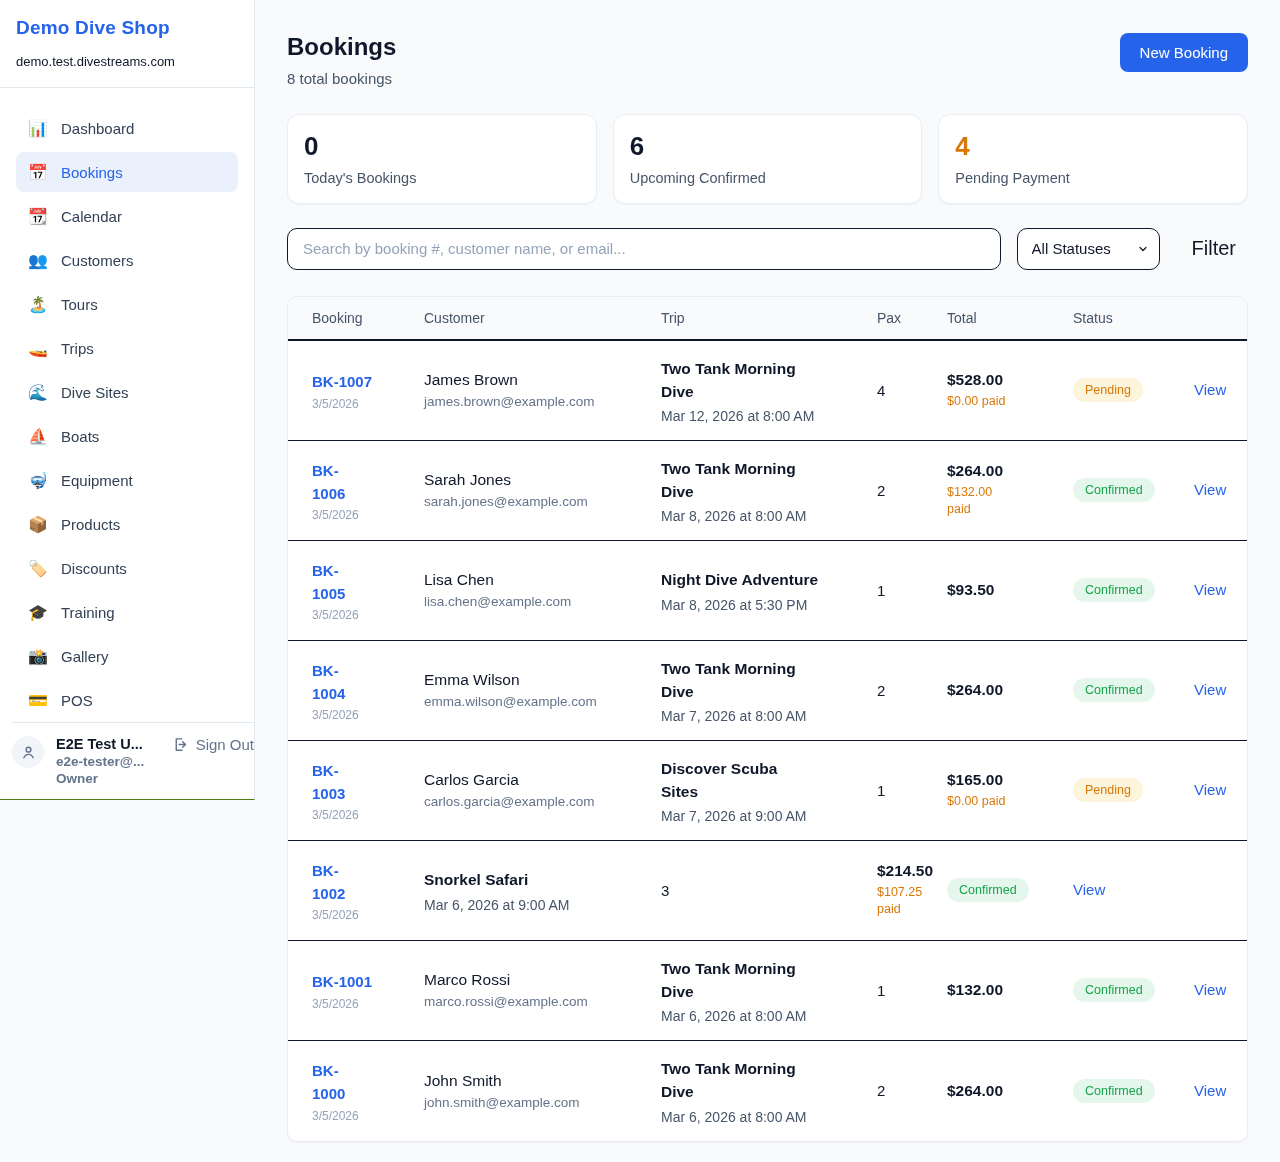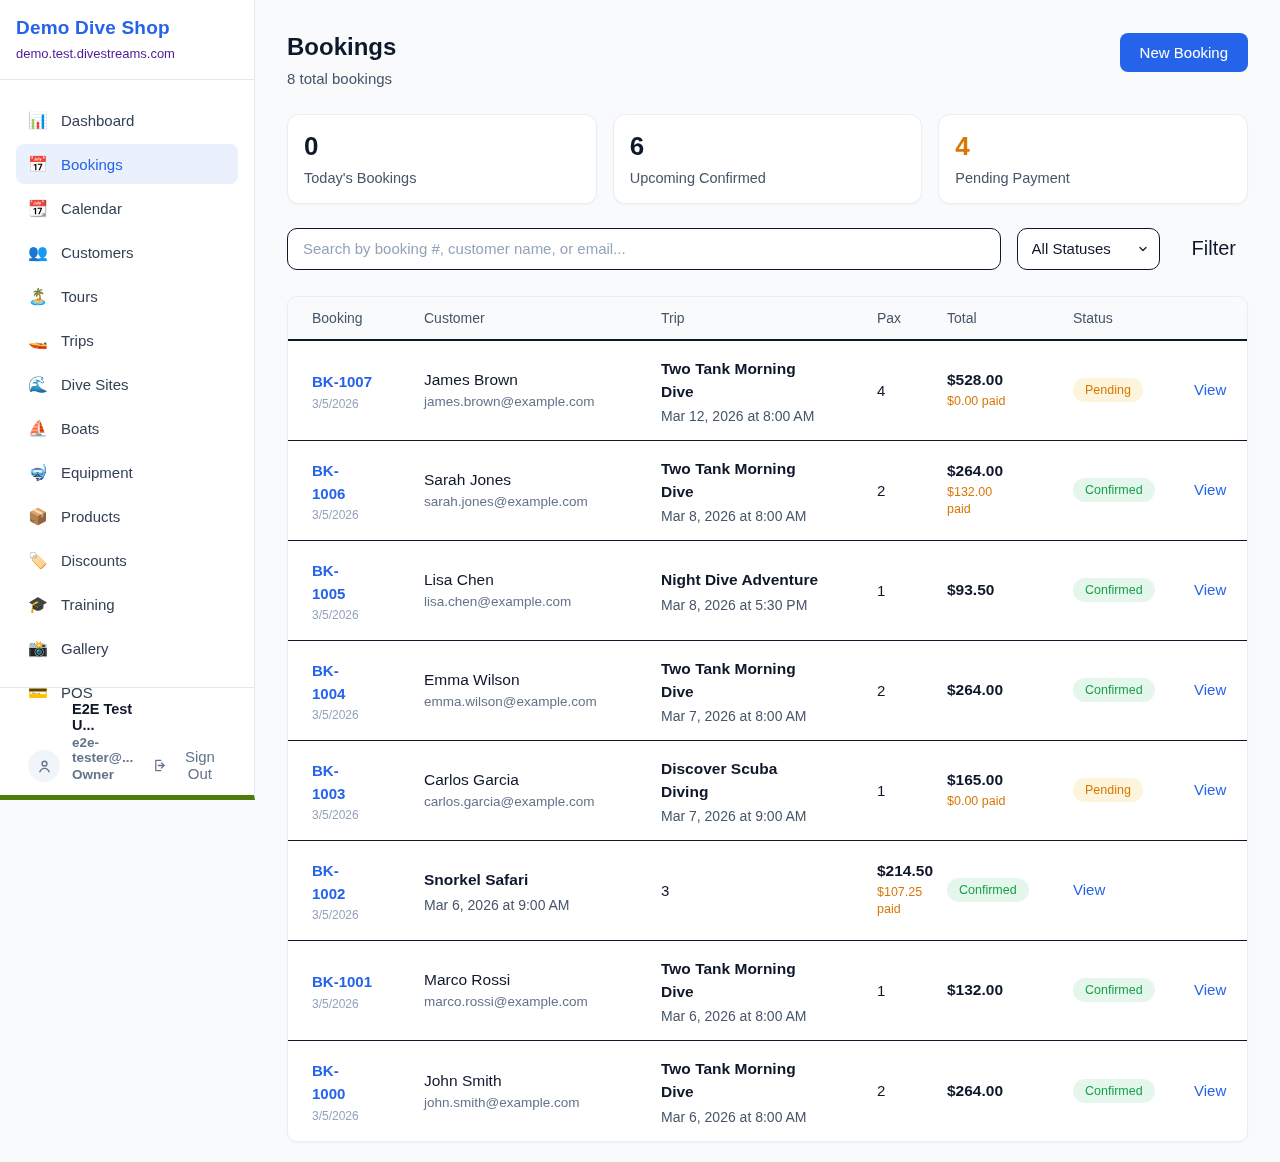--- a/index.html
+++ b/index.html
@@ -7,37 +7,37 @@
   body {
     font-family:"Liberation Sans", sans-serif;
     background:#f8fafc;
     color:#0f172a;
     position:relative;
     overflow:hidden;
   }
   
   .sidebar {
     position:absolute; left:0; top:0; width:255px; height:800px;
-    background:#ffffff; border-right:1px solid #e2e8f0; border-bottom:5px solid #4d7c0f;
+    background:#ffffff; border-right:1px solid #e2e8f0; border-bottom:1px solid #4d7c0f;
   }
   .brand { padding:17px 16px 18px; border-bottom:1px solid #e2e8f0; }
   .brand-name { color:#2563eb; font-size:19px; font-weight:700; letter-spacing:.2px; }
-  .brand-domain { color:#4c1d95; font-size:13px; margin-top:7px; }
+  .brand-domain { color:#0f172a; font-size:13px; margin-top:15px; }
   .nav { padding:20px 16px 0; }
   .nav-item {
     display:flex; align-items:center; gap:13px;
     height:40px; padding:0 12px; margin-bottom:4px;
     border-radius:8px; color:#334155; font-size:15px; cursor:pointer;
   }
   .nav-item .nav-icon { width:20px; font-size:16px; text-align:center; }
   .nav-item.active { background:#eaf1fd; color:#2563eb; font-weight:500; }
   .side-footer {
-    position:absolute; bottom:0; left:0; right:0;
-    border-top:1px solid #e2e8f0; padding:13px 28px 13px;
-    display:flex; align-items:flex-end;
+    position:absolute; bottom:0; left:12px; right:0;
+    border-top:1px solid #e2e8f0; padding:13px 0 13px;
+    display:flex; align-items:flex-start;
   }
   .avatar {
     width:32px; height:32px; border-radius:50%; background:#f1f5f9;
     display:flex; align-items:center; justify-content:center; flex:none;
   }
   .user-block { margin-left:12px; min-width:0; }
   .user-name { font-size:14.5px; font-weight:700; color:#0f172a; }
   .user-email, .user-role { font-size:13.5px; color:#64748b; margin-top:2px;font-weight:bold; }
   .signout {
     margin-left:auto; display:flex; align-items:center; gap:7px;
@@ -340,21 +340,21 @@
 
     <div class="trow">
       <div><a class="bk-link">BK-
 1003</a><div class="bk-date">3/5/2026</div></div>
       <div>
           <div class="cust-name">Carlos Garcia</div>
           <div class="cust-email">carlos.garcia@example.com</div>
         </div>
       <div>
           <div class="trip-name">Discover Scuba
-Diving</div>
+Sites</div>
           <div class="trip-date">Mar 7, 2026 at 9:00 AM</div>
         </div>
       <div class="c-pax">1</div>
       <div>
           <div class="total-amt">$165.00</div>
           <div class="paid-amt">$0.00 paid</div>
         </div>
       <div><span class="badge pending">Pending</span></div>
       <div><a class="view-link">View</a></div>
     </div>

